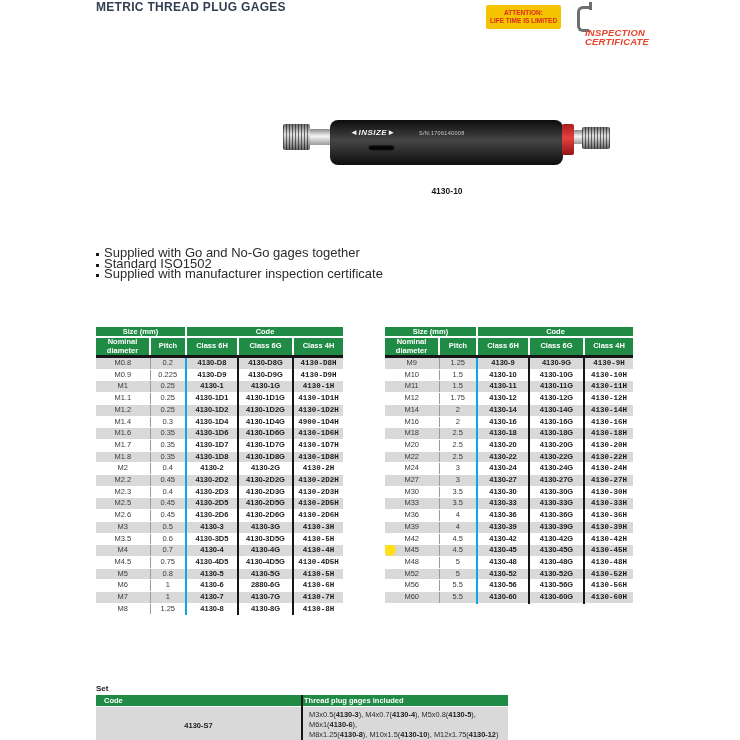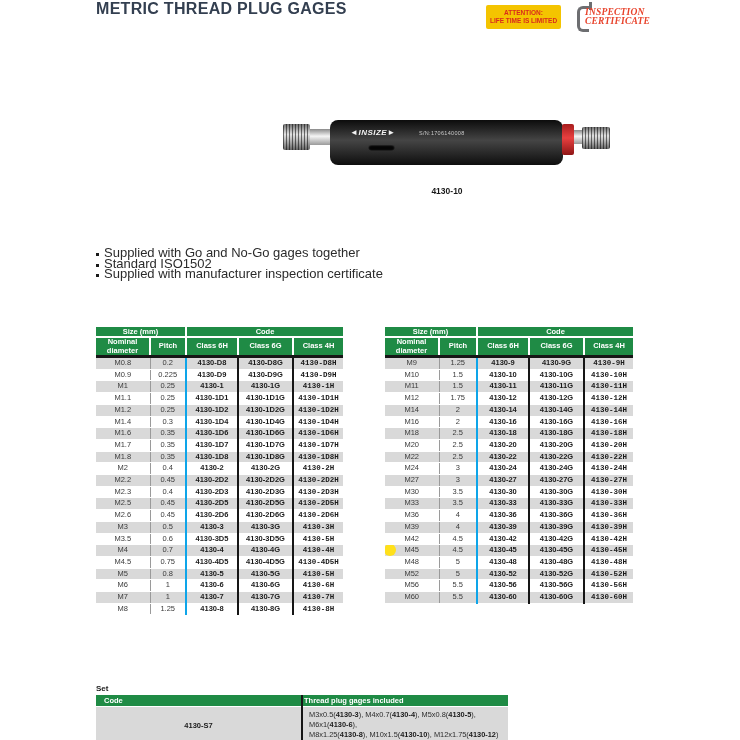--- a/index.html
+++ b/index.html
@@ -9,40 +9,40 @@
     background: #ffffff;
     font-family: "Liberation Sans", sans-serif;
     color: #1a1a1a;
     overflow: hidden;
   }
   .abs { position: absolute; }
 
   
   .page-title {
     left: 96px; top: 0px;
-    font-size: 16px; font-weight: 700; letter-spacing: .3px;
+    font-size: 12px; font-weight: 700; letter-spacing: .3px;
     color: #333F50;
   }
   .attention-badge {
     left: 486px; top: 5px; width: 75px; height: 24px;
     background: #F4C400; border-radius: 2px;
     display: flex; flex-direction: column; align-items: center; justify-content: center;
     text-align: center;
   }
   .attention-badge div {
     font-size: 6.5px; font-weight: 700; color: #D92B1C; line-height: 8px;
   }
   .cert-logo { left: 577px; top: 4px; width: 70px; height: 30px; }
   .cert-bracket {
     position: absolute; left: 0; top: 2px; width: 12px; height: 26px;
     border: 3px solid #6D6E71; border-right: none;
     border-radius: 6px 0 0 6px;
   }
   .cert-clip { position: absolute; left: 12px; top: -2px; width: 3px; height: 8px; background: #6D6E71; }
-  .cert-text { position: absolute; left: 8px; top: 4px; font-family: Liberation Serif, serif; }
+  .cert-text { position: absolute; left: 8px; top: 24px; }
   .cert-text div {
     font-size: 9.5px; font-weight: 800; font-style: italic;
     color: #E8432C; line-height: 9px; letter-spacing: .2px; white-space: nowrap;
   }
 
   
   .thread {
     background-image:
       linear-gradient(180deg, #7a7a7a 0%, #f8f8f8 40%, #cfcfcf 60%, #6f6f6f 100%),
       repeating-linear-gradient(90deg, #6e6e6e 0 1px, #e8e8e8 1px 3px);
@@ -231,21 +231,21 @@
         <td class="c1">0.25</td>
         <td class="c2">4130-1D2</td>
         <td class="c3">4130-1D2G</td>
         <td class="c4">4130-1D2H</td>
       </tr>
       <tr class="even">
         <td class="c0">M1.4</td>
         <td class="c1">0.3</td>
         <td class="c2">4130-1D4</td>
         <td class="c3">4130-1D4G</td>
-        <td class="c4">4130-1D4H</td>
+        <td class="c4">4900-1D4H</td>
       </tr>
       <tr class="odd">
         <td class="c0">M1.6</td>
         <td class="c1">0.35</td>
         <td class="c2">4130-1D6</td>
         <td class="c3">4130-1D6G</td>
         <td class="c4">4130-1D6H</td>
       </tr>
       <tr class="even">
         <td class="c0">M1.7</td>
@@ -328,21 +328,21 @@
         <td class="c0">M5</td>
         <td class="c1">0.8</td>
         <td class="c2">4130-5</td>
         <td class="c3">4130-5G</td>
         <td class="c4">4130-5H</td>
       </tr>
       <tr class="even">
         <td class="c0">M6</td>
         <td class="c1">1</td>
         <td class="c2">4130-6</td>
-        <td class="c3">4130-6G</td>
+        <td class="c3">2880-6G</td>
         <td class="c4">4130-6H</td>
       </tr>
       <tr class="odd">
         <td class="c0">M7</td>
         <td class="c1">1</td>
         <td class="c2">4130-7</td>
         <td class="c3">4130-7G</td>
         <td class="c4">4130-7H</td>
       </tr>
       <tr class="even">

